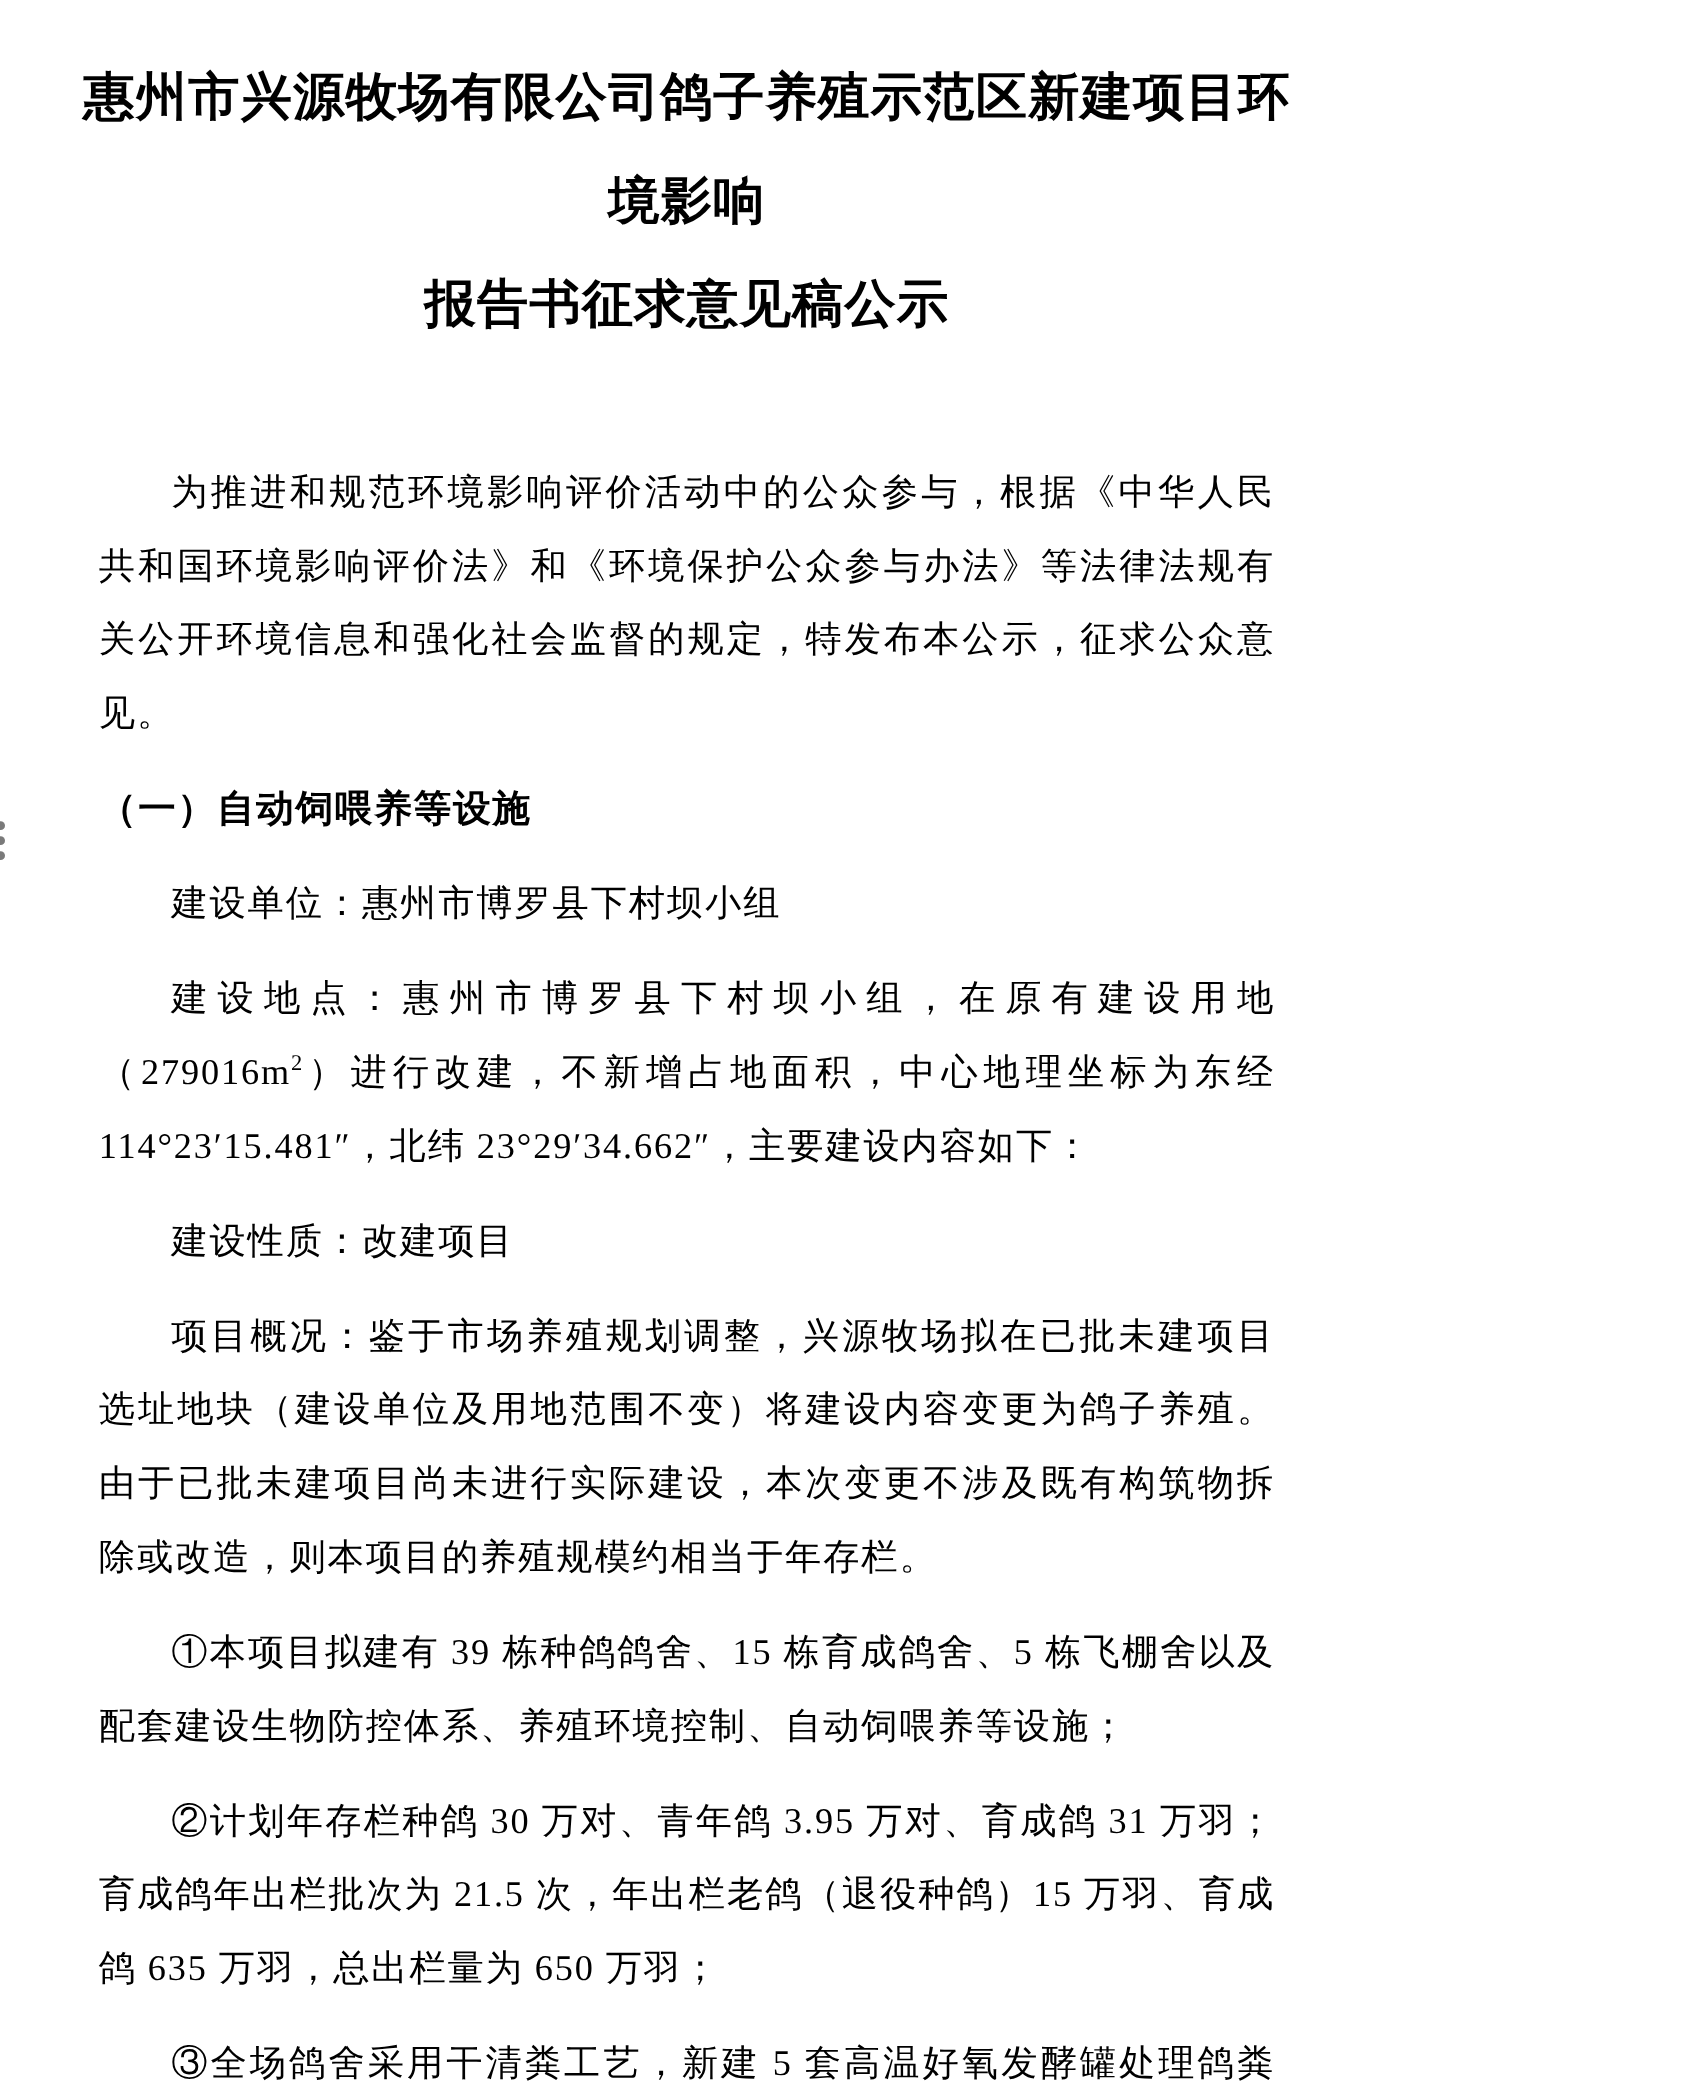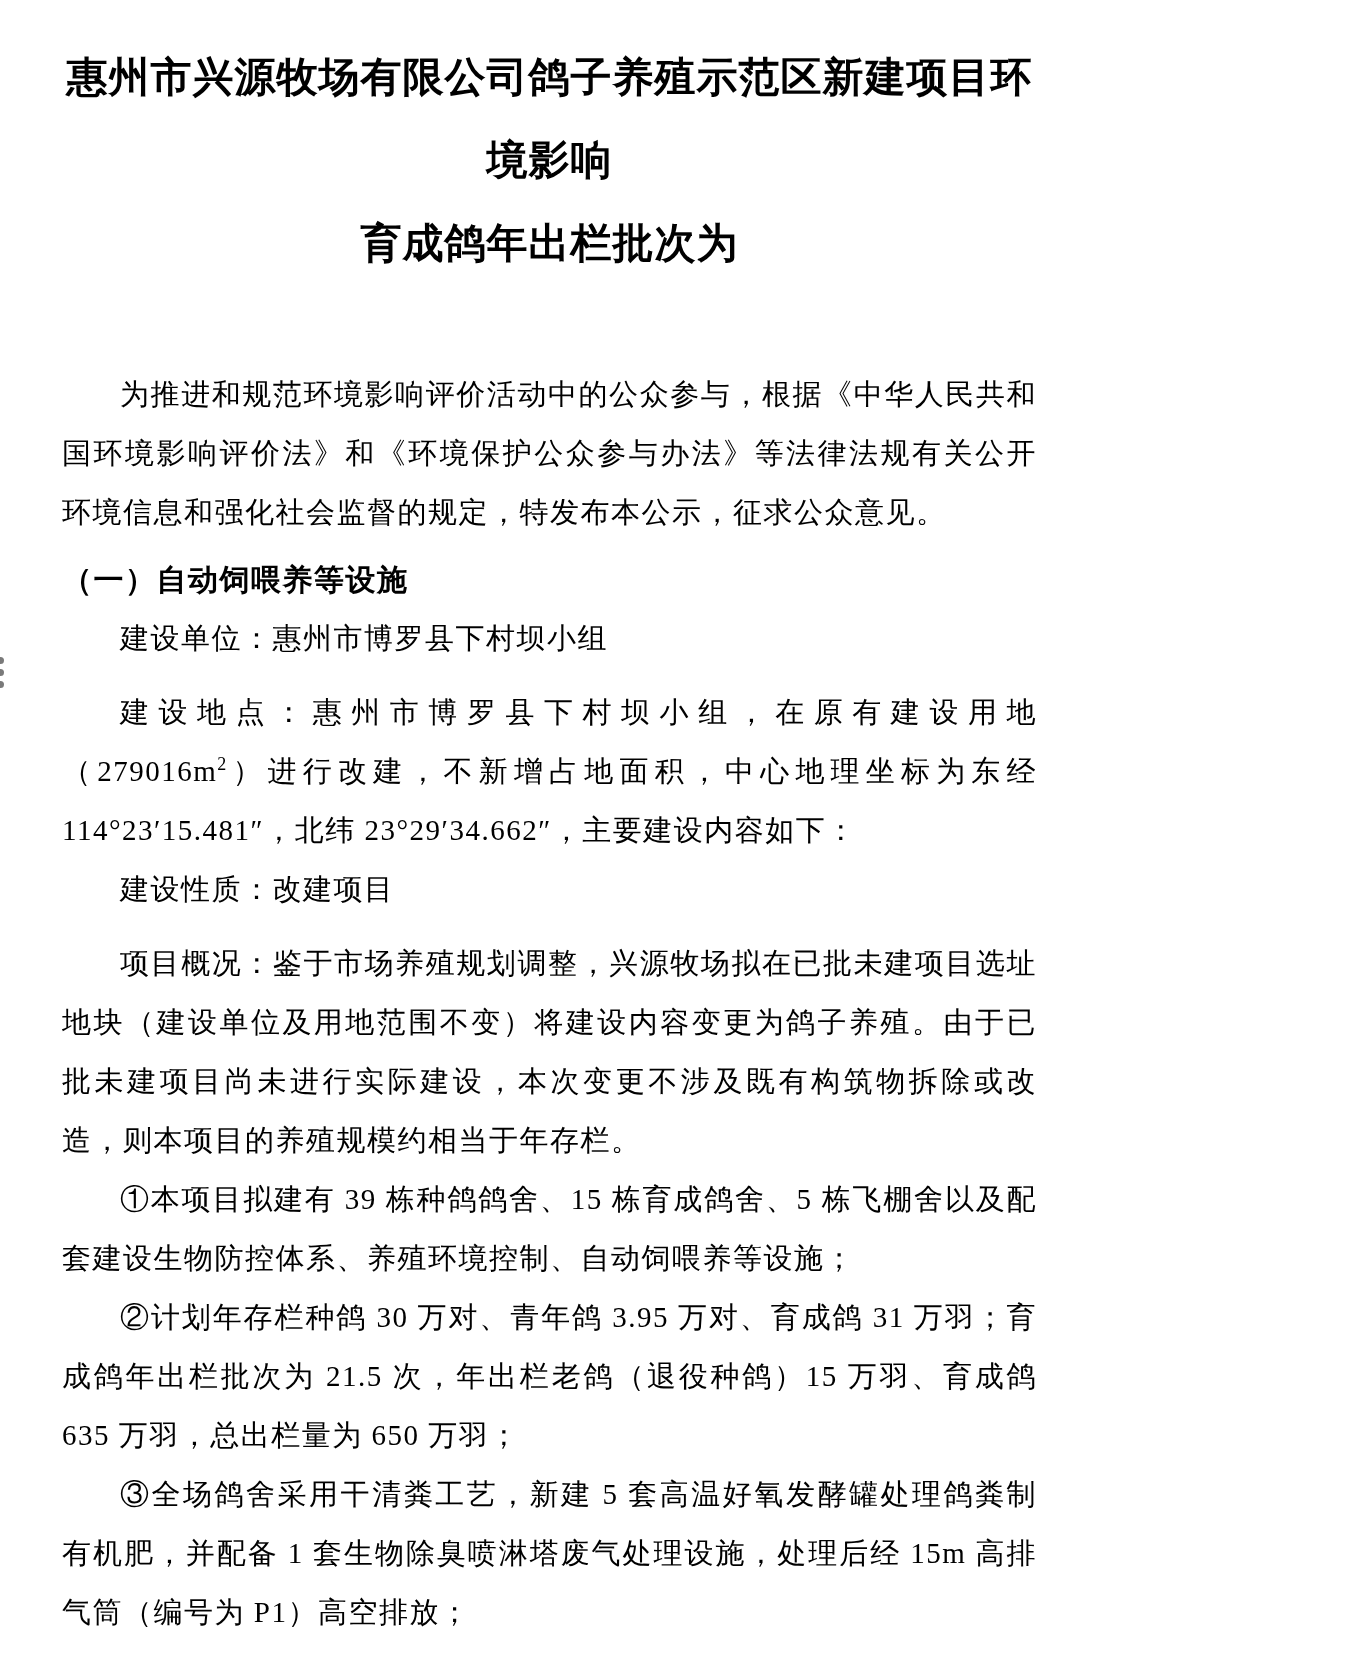--- a/index.html
+++ b/index.html
@@ -25,21 +25,21 @@
   .doc-title {
     font-family: "DejaVu Sans", "Liberation Sans", sans-serif;
     font-weight: bold;
     font-size: 41px;
     line-height: 83px;
     text-align: center;
     letter-spacing: 1px;
     margin: 0;
   }
   .body-text p {
-    margin: 0;
+    margin: 17px;
     font-size: 29px;
     line-height: 59px;
     letter-spacing: 1.5px;
     text-align: justify;
   }
   .indent { text-indent: 2em; }
   .intro { margin-top: 80px !important; }
   .section-heading {
     font-weight: bold;
     font-size: 30px !important;
@@ -71,21 +71,21 @@
 <div class="page">
 
   <div class="edge-dots">
     <div class="dot"></div>
     <div class="dot"></div>
     <div class="dot"></div>
   </div>
 
   <h1 class="doc-title">
     <span>惠州市兴源牧场有限公司鸽子养殖示范区新建项目环境影响</span><br>
-    <span>育成鸽年出栏批次为</span>
+    <span>报告书征求意见稿公示</span>
   </h1>
 
   <div class="body-text">
 
     <p class="indent intro">为推进和规范环境影响评价活动中的公众参与，根据《中华人民共和国环境影响评价法》和《环境保护公众参与办法》等法律法规有关公开环境信息和强化社会监督的规定，特发布本公示，征求公众意见。</p>
 
     <p class="section-heading">（一）自动饲喂养等设施</p>
 
 
     <p class="indent">建设单位：惠州市博罗县下村坝小组</p>

